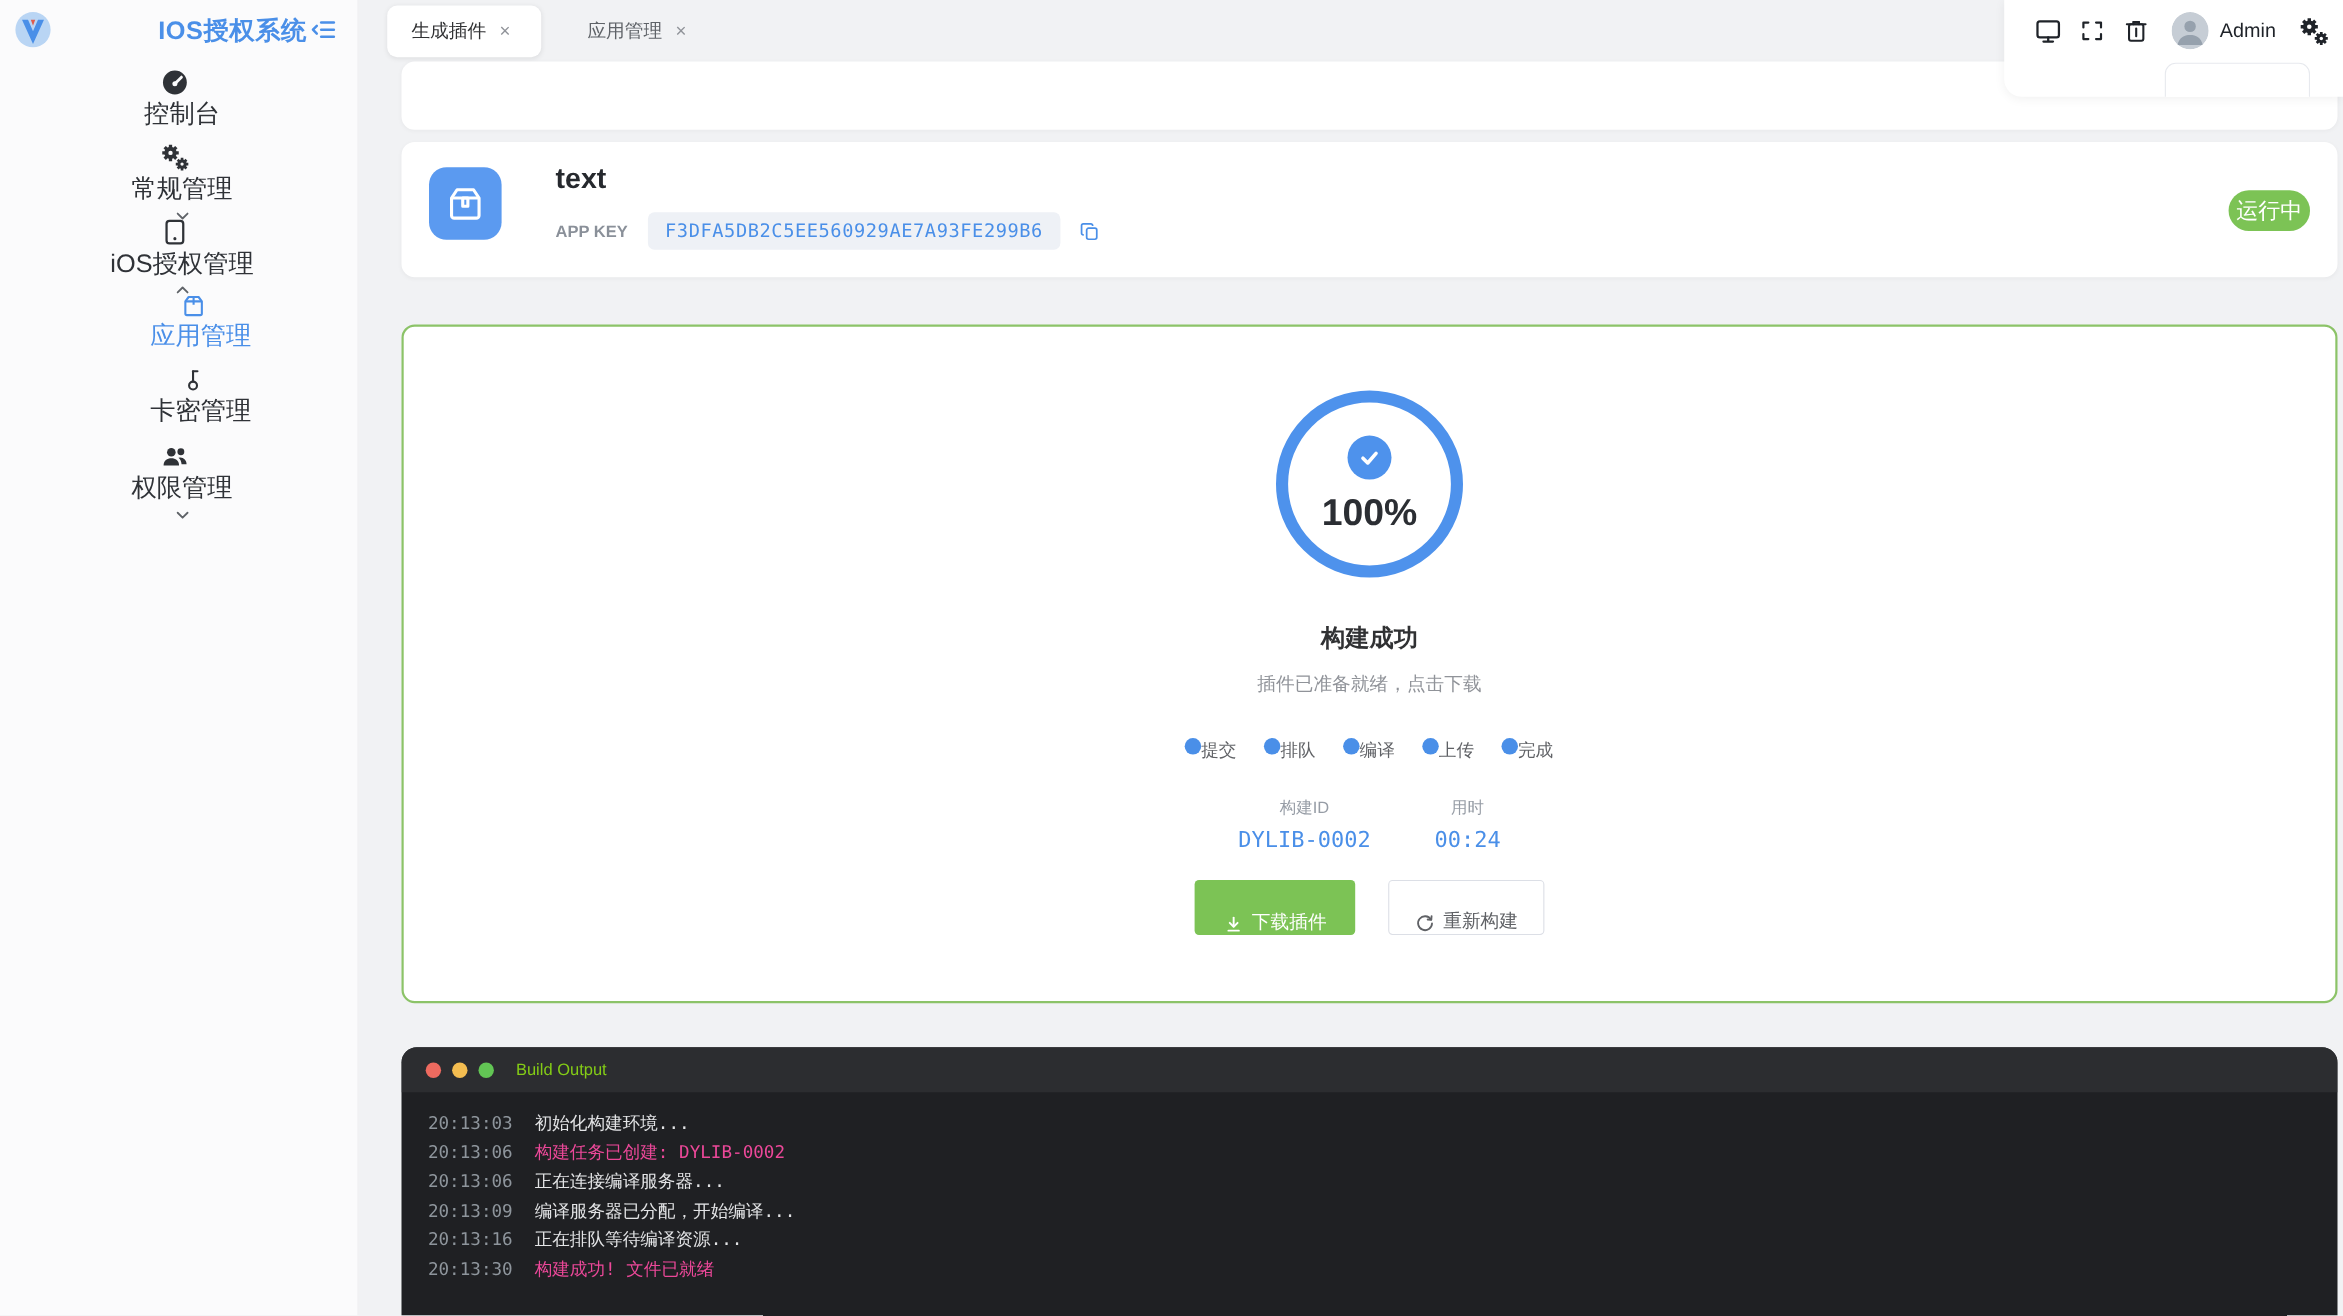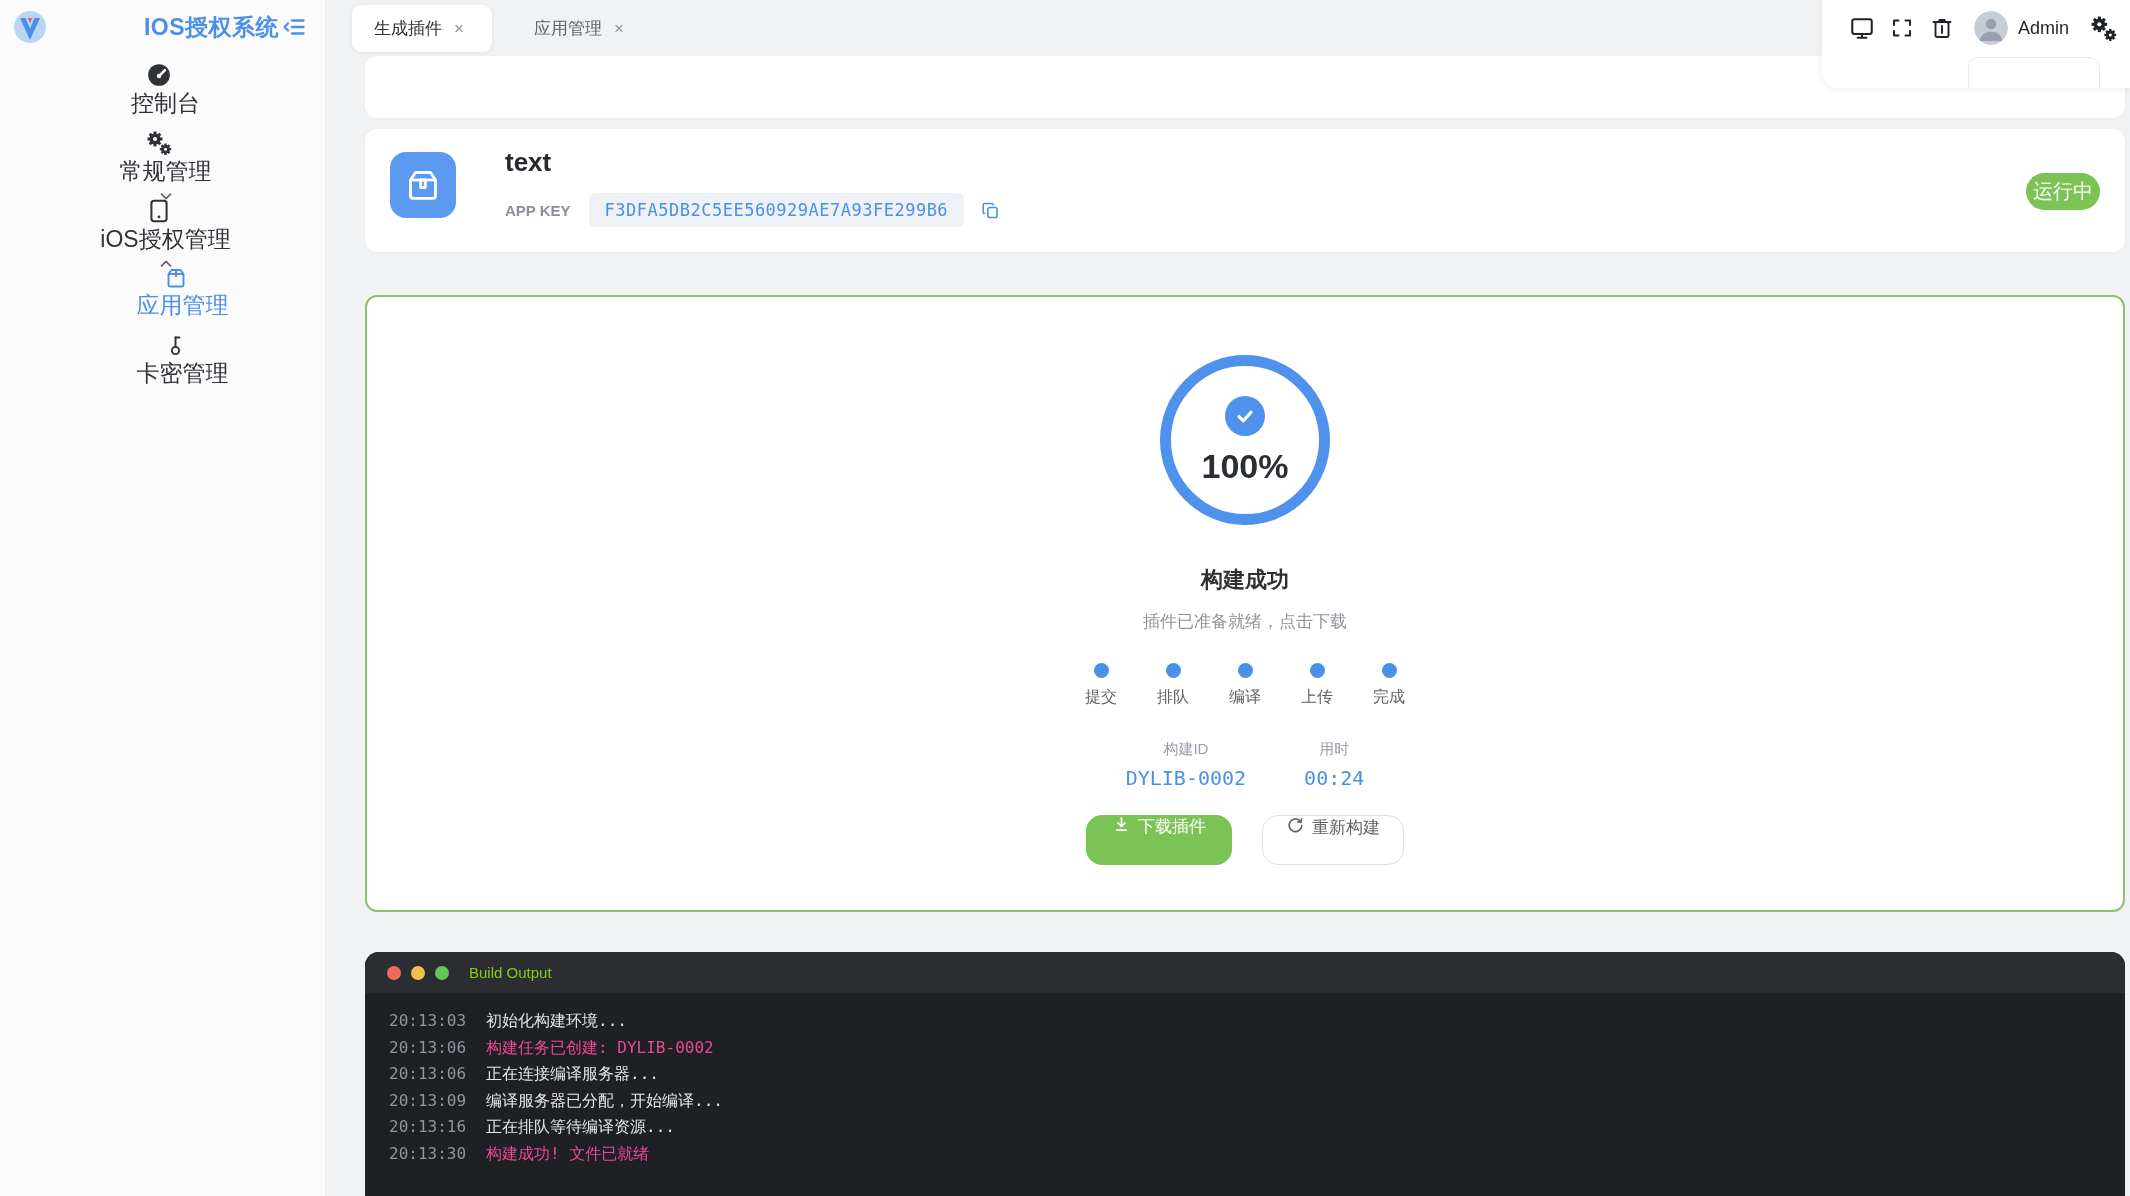--- a/index.html
+++ b/index.html
@@ -62,29 +62,29 @@
 
   
   .build-panel { top:295px; height:617px; border:2px solid #8cc368; display:flex; flex-direction:column; align-items:center; }
   .ring-wrap { position:relative; width:170px; height:170px; margin-top:58px; }
   .ring { width:170px; height:170px; border-radius:50%; border:11px solid #4e92ec; }
   .check-circle { position:absolute; left:65px; top:41px; width:40px; height:40px; border-radius:50%; background:#4e92ec; display:flex; align-items:center; justify-content:center; }
   .percent { position:absolute; left:0; top:92px; width:170px; text-align:center; font-size:34px; font-weight:bold; color:#2b2e33; }
   .build-title { margin-top:40px; font-size:22px; font-weight:bold; color:#303133; }
   .build-subtitle { margin-top:15px; font-size:17px; color:#909399; }
   .steps { display:flex; gap:24px; margin-top:30px; }
-  .step { width:48px; display:flex; flex-direction:column; align-items:center; }
+  .step { width:48px; display:flex; align-items:center; }
   .step-dot { width:15px; height:15px; border-radius:50%; background:#4a8fe8; }
   .step-label { margin-top:9px; font-size:16px; color:#606266; }
   .build-meta { display:flex; gap:58px; margin-top:32px; }
   .meta-col { display:flex; flex-direction:column; align-items:center; }
   .meta-label { font-size:15px; color:#979da6; }
   .meta-value { margin-top:7px; font-size:20px; color:#4a8fe8; }
   .build-actions { display:flex; gap:30px; margin-top:25px; }
-  .btn { height:50px; border-radius:16px; display:flex; align-items:flex-start; justify-content:center; gap:7px; font-size:17px; cursor:pointer; }
+  .btn { height:50px; border-radius:4px; display:flex; align-items:flex-end; justify-content:center; gap:7px; font-size:17px; cursor:pointer; }
   .btn-download { width:146px; background:#7cc355; color:#ffffff; border:none; }
   .btn-rebuild { width:142px; background:#ffffff; color:#606266; border:1px solid #dcdfe6; }
 
   
   .terminal { position:absolute; left:365px; top:952px; width:1760px; height:244px; border-radius:14px 14px 0 0; background:#1f2023; overflow:hidden; }
   .term-header { height:41px; background:#2c2d30; display:flex; align-items:center; padding:0 22px; }
   .term-dot { width:14px; height:14px; border-radius:50%; margin-right:10px; }
   .dot-red { background:#ee6a5f; } .dot-yellow { background:#f4bd50; } .dot-green { background:#62c554; }
   .term-title { font-size:15px; color:#84cc16; margin-left:10px; }
   .term-body { padding:15px 24px; font-family:"DejaVu Sans Mono",monospace; font-size:16px; line-height:26.5px; }
@@ -187,20 +187,36 @@
       <span class="mi-icon">
         <svg viewBox="0 0 24 24" width="24" height="24" fill="none" stroke="#2f3237" stroke-width="1.9" stroke-linecap="round">
           <circle cx="11.5" cy="16.5" r="3.6"></circle>
           <line x1="11.5" y1="12.9" x2="11.5" y2="3.5"></line>
           <line x1="11.5" y1="3.5" x2="15.5" y2="3.5"></line>
         </svg>
       </span>
       <span class="mi-label">卡密管理</span>
     </div>
 
+    <div class="menu-item">
+      <span class="mi-icon">
+        <svg viewBox="0 0 24 24" width="26" height="26" fill="#2f3237">
+          <circle cx="9" cy="8.5" r="3.6"></circle>
+          <path d="M2.5 19.5 c0-4 3-6 6.5-6 s6.5 2 6.5 6 z"></path>
+          <circle cx="17" cy="8" r="2.9"></circle>
+          <path d="M16.5 12.8 c3 .3 5.3 2.2 5.3 5.7 h-4.2 c-.2-2.4-1-4.3-2.6-5.4 z"></path>
+        </svg>
+      </span>
+      <span class="mi-label">权限管理</span>
+      <span class="chevron">
+        <svg viewBox="0 0 24 24" width="18" height="18" fill="none" stroke="#5f6368" stroke-width="2.2" stroke-linecap="round" stroke-linejoin="round">
+            <polyline points="6,9.5 12,15.5 18,9.5"></polyline>
+          </svg>
+      </span>
+    </div>
   </div>
 </div>
 
 <div class="tabbar">
   <div class="tab tab-active">
     <span>生成插件</span>
     <span class="tab-close">×</span>
   </div>
   <div class="tab tab-inactive">
     <span>应用管理</span>

